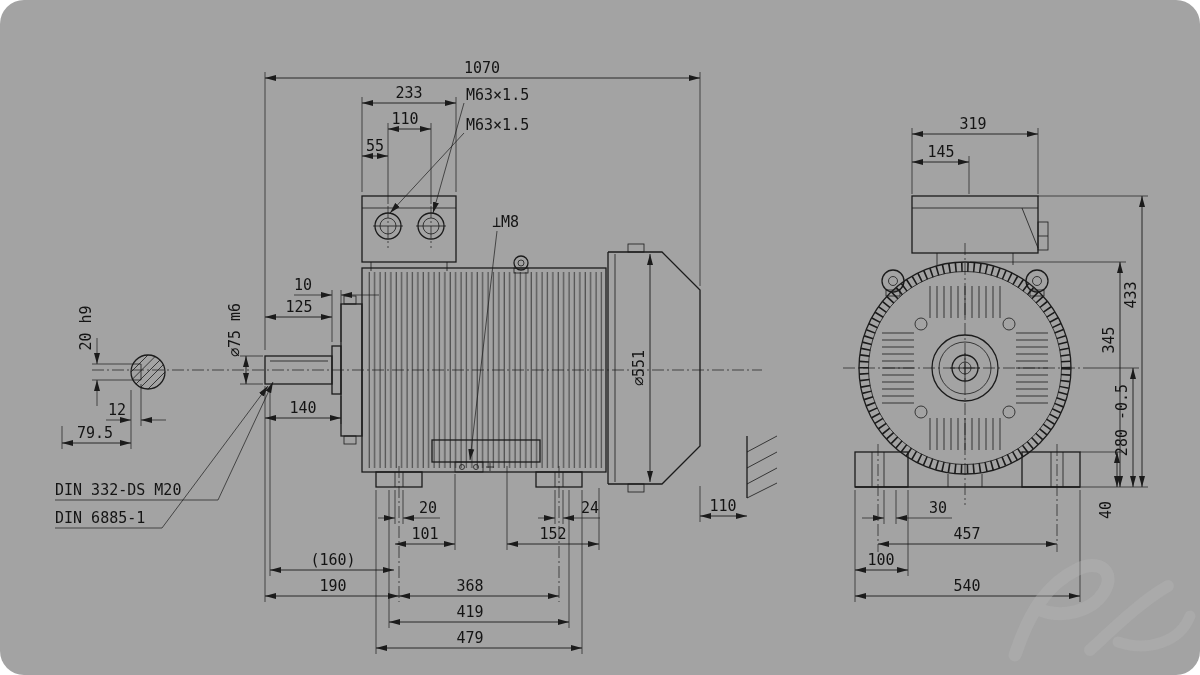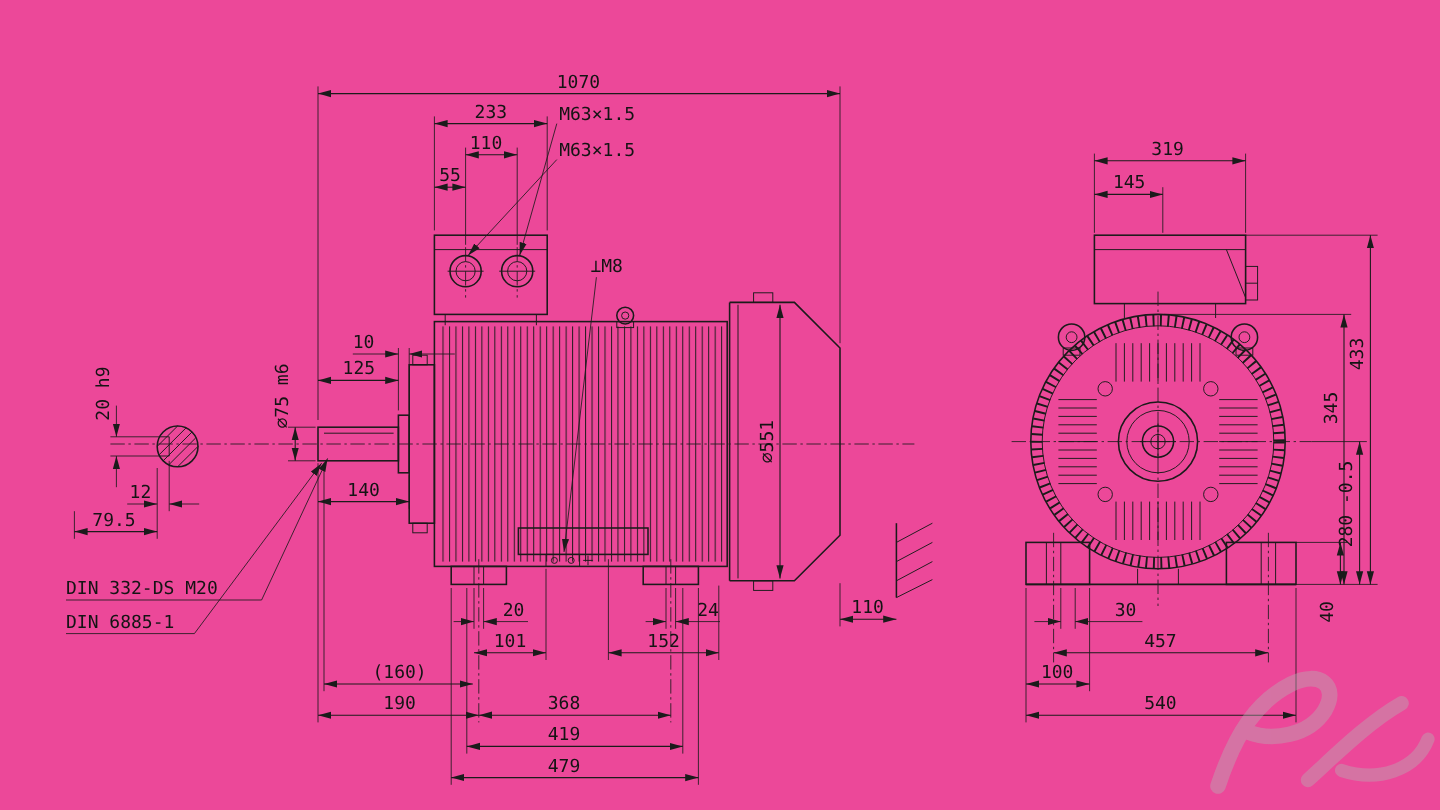--- a/index.html
+++ b/index.html
@@ -1,16 +1,16 @@
 <!DOCTYPE html>
 <html><head>
 <meta charset="utf-8">
 <style>
   html,body{margin:0;padding:0;background:#ffffff;}
-  .stage{width:1200px;height:675px;position:relative;background:#ec4899;overflow:hidden;}
+  .stage{width:1200px;height:675px;position:relative;background:#a3a3a3;overflow:hidden;border-radius:24px;}
   svg{display:block;}
   text{font-family:"DejaVu Sans Mono", monospace;font-size:15px;fill:#141414;text-anchor:middle;}
   text.ts{text-anchor:start;}
   .ol{stroke:#1b1b1b;stroke-width:1.3;fill:none;stroke-linejoin:miter;}
   .th{stroke:#1b1b1b;stroke-width:0.8;fill:none;}
   .xt{stroke:#1b1b1b;stroke-width:0.7;fill:none;}
   .dl{stroke:#1b1b1b;stroke-width:0.9;fill:none;}
   .cl{stroke:#1b1b1b;stroke-width:0.7;fill:none;stroke-dasharray:12 3 2 3;}
 </style>
 </head>

